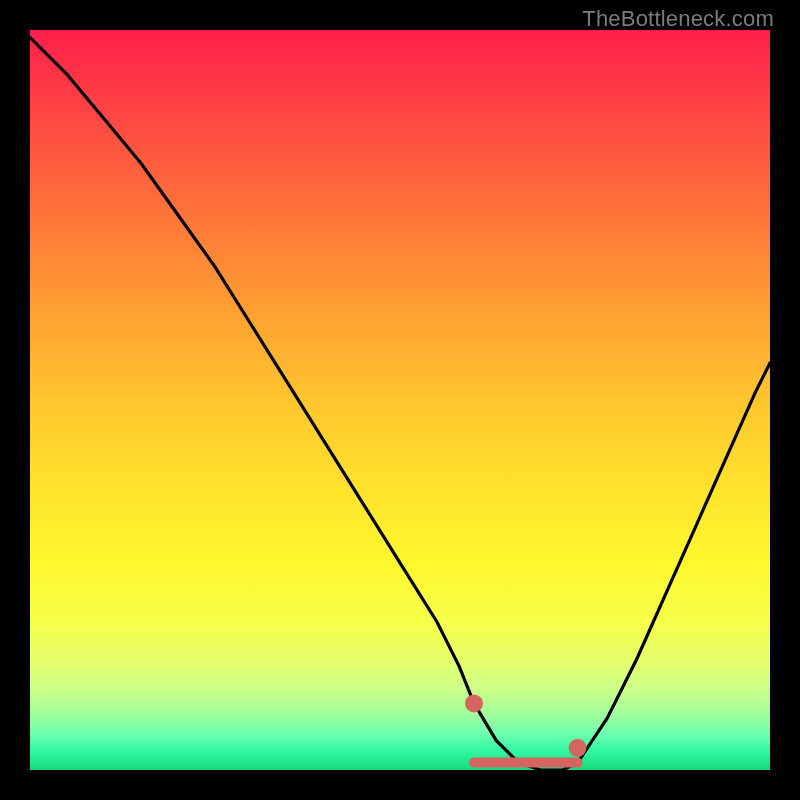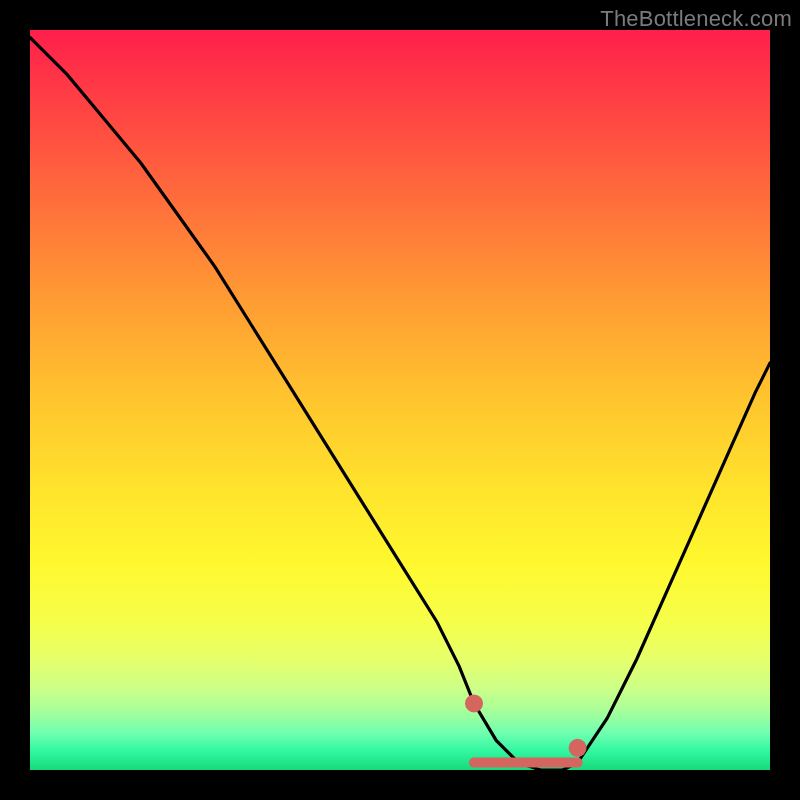--- a/index.html
+++ b/index.html
@@ -45,21 +45,21 @@
   .curve-svg {
     position: absolute;
     left: 0;
     top: 0;
     width: 740px;
     height: 740px;
   }
   .watermark {
     position: absolute;
     top: 6px;
-    right: 8px;
+    right: 26px;
     color: #7b7b7b;
     font-size: 22px;
     letter-spacing: 0.2px;
     font-weight: 400;
   }
 </style>
 </head>
 <body>
 
 <div class="frame">

